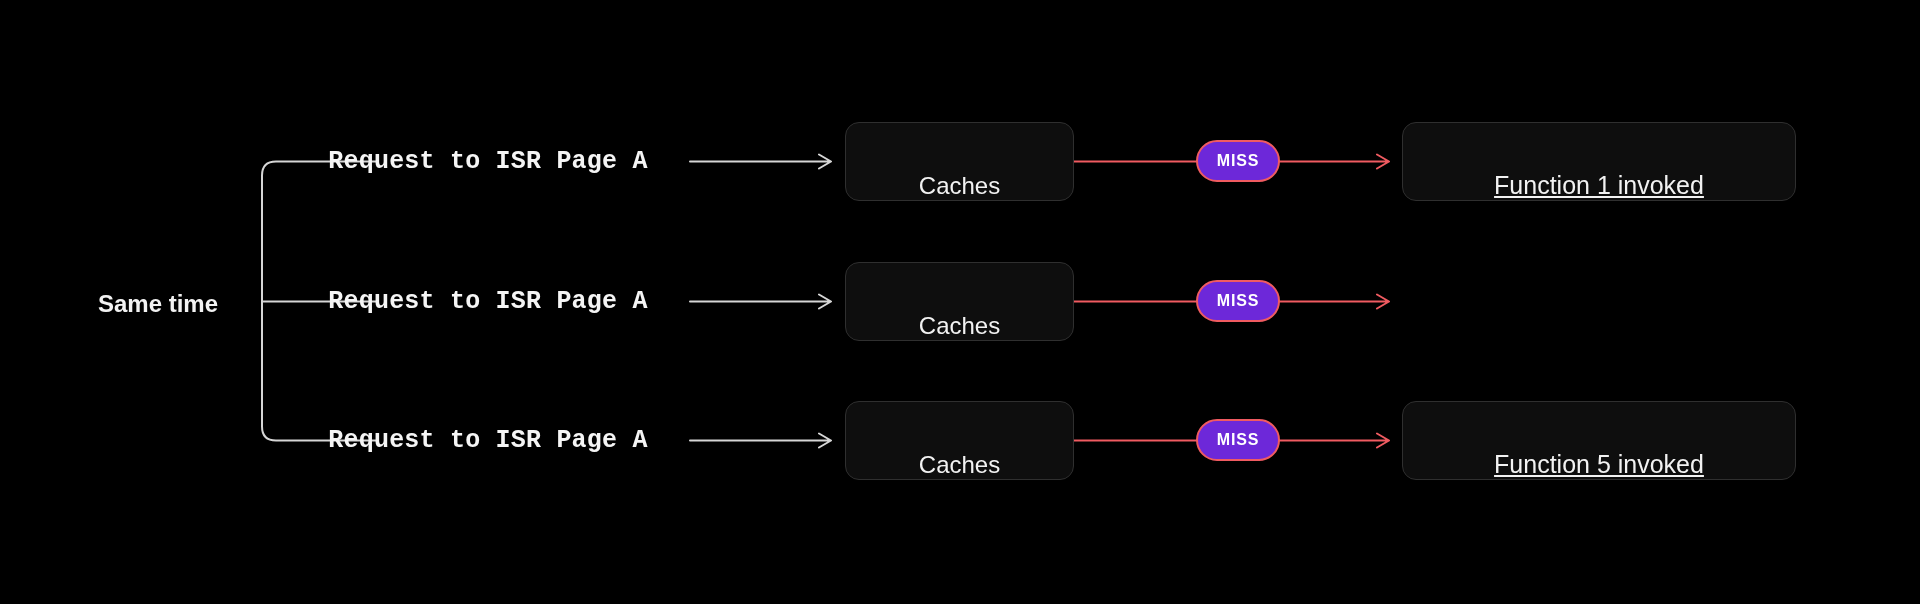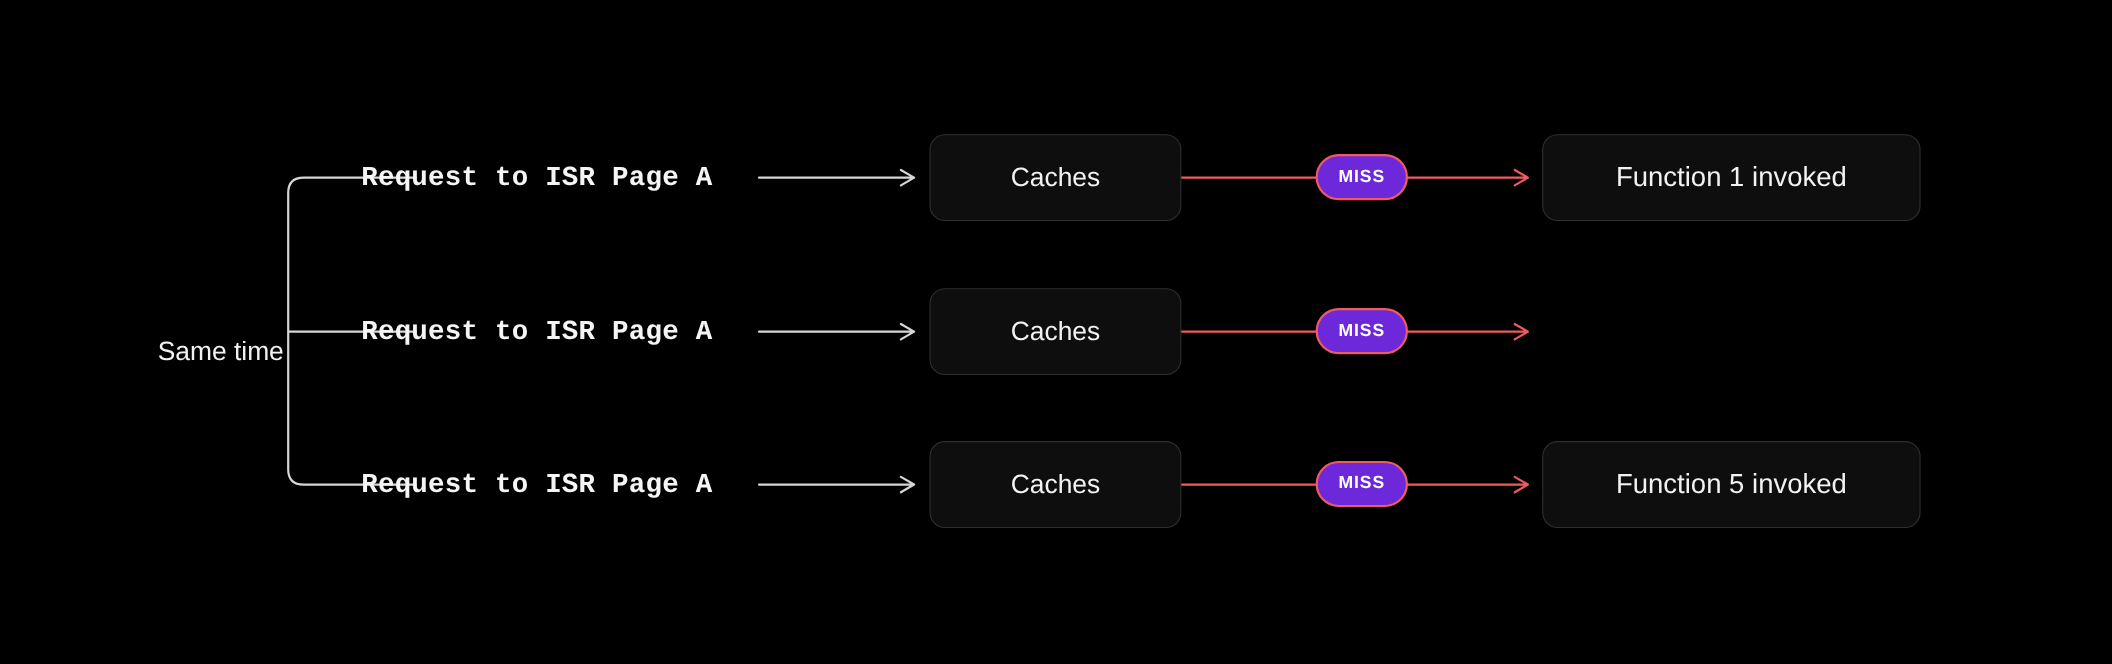--- a/index.html
+++ b/index.html
@@ -22,27 +22,27 @@
     width: 1920px;
     height: 604px;
   }
   .connectors path { fill: none; }
   .gray-line { stroke: #d6d6d6; stroke-width: 2; stroke-linecap: round; stroke-linejoin: round; }
   .red-line  { stroke: #f05b61; stroke-width: 2; stroke-linecap: round; stroke-linejoin: round; }
 
   .group-label {
     position: absolute;
     left: 98px;
-    top: 305px;
+    top: 289px;
     width: 160px;
     height: 29px;
     line-height: 29px;
-    text-align: right;
+    text-align: left;
     font-size: 24px;
-    font-weight: 400;
+    font-weight: 700;
     color: #f2f2f2;
   }
 
   .request-label {
     position: absolute;
     left: 313px;
     width: 350px;
     height: 27px;
     line-height: 27px;
     text-align: center;
@@ -57,26 +57,26 @@
   .request-label.r2 { top: 427px; }
 
   .node {
     position: absolute;
     height: 79px;
     box-sizing: border-box;
     background: #0e0e0e;
     border: 1px solid #2f2f2f;
     border-radius: 14px;
     display: flex;
-    align-items: center;
+    align-items: flex-end;
     justify-content: center;
     color: #f2f2f2;
   }
   .caches-node { left: 845px; width: 229px; font-size: 24px; font-weight: 400; }
-  .function-node { left: 1402px; width: 344px; font-size: 25px; font-weight: 400; }
+  .function-node { left: 1402px; width: 394px; font-size: 25px; font-weight: 400; text-decoration: underline; }
   .node.r0 { top: 122px; }
   .node.r1 { top: 262px; }
   .node.r2 { top: 401px; }
 
   .miss-badge {
     position: absolute;
     left: 1196px;
     width: 84px;
     height: 42px;
     box-sizing: border-box;

